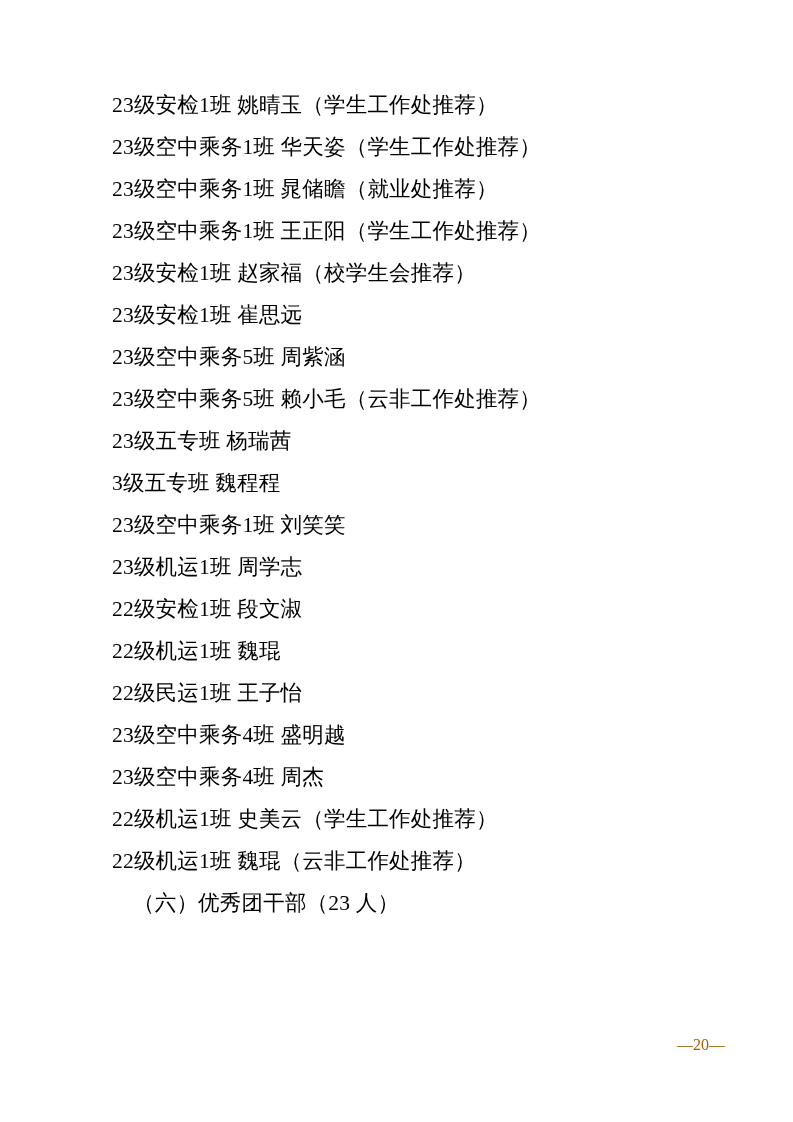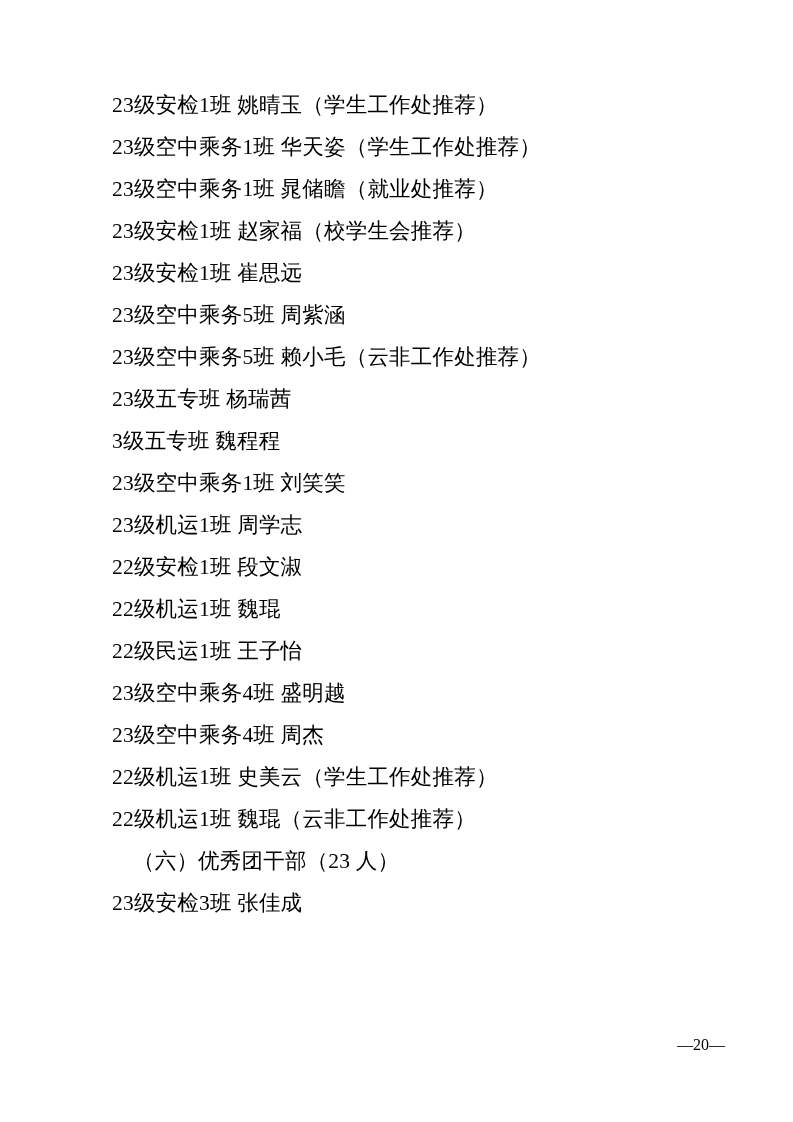--- a/index.html
+++ b/index.html
@@ -35,44 +35,44 @@
     font-weight: 500;
   }
   .line.indent {
     text-indent: 21px;
   }
   .page-number {
     position: absolute;
     right: 68px;
     bottom: 68px;
     font-size: 16px;
-    color: #000000;
+    color: #a16207;
     font-family: "Liberation Serif", "DejaVu Serif", serif;
   }
 </style>
 </head>
 <body>
 
 <div class="page">
   <div class="content">
     <div class="line">23级安检1班 姚晴玉（学生工作处推荐）</div>
     <div class="line">23级空中乘务1班 华天姿（学生工作处推荐）</div>
     <div class="line">23级空中乘务1班 晁储瞻（就业处推荐）</div>
+    <div class="line">23级空中乘务1班 王正阳（学生工作处推荐）</div>
     <div class="line">23级安检1班 赵家福（校学生会推荐）</div>
     <div class="line">23级安检1班 崔思远</div>
     <div class="line">23级空中乘务5班 周紫涵</div>
     <div class="line">23级空中乘务5班 赖小毛（云非工作处推荐）</div>
     <div class="line">23级五专班 杨瑞茜</div>
     <div class="line">3级五专班 魏程程</div>
     <div class="line">23级空中乘务1班 刘笑笑</div>
     <div class="line">23级机运1班 周学志</div>
     <div class="line">22级安检1班 段文淑</div>
     <div class="line">22级机运1班 魏琨</div>
     <div class="line">22级民运1班 王子怡</div>
     <div class="line">23级空中乘务4班 盛明越</div>
     <div class="line">23级空中乘务4班 周杰</div>
     <div class="line">22级机运1班 史美云（学生工作处推荐）</div>
     <div class="line">22级机运1班 魏琨（云非工作处推荐）</div>
     <div class="line indent">（六）优秀团干部（23 人）</div>
-    <div class="line">23级安检3班 张佳成</div>
   </div>
   <div class="page-number">—20—</div>
 </div>
 
 </body></html>

